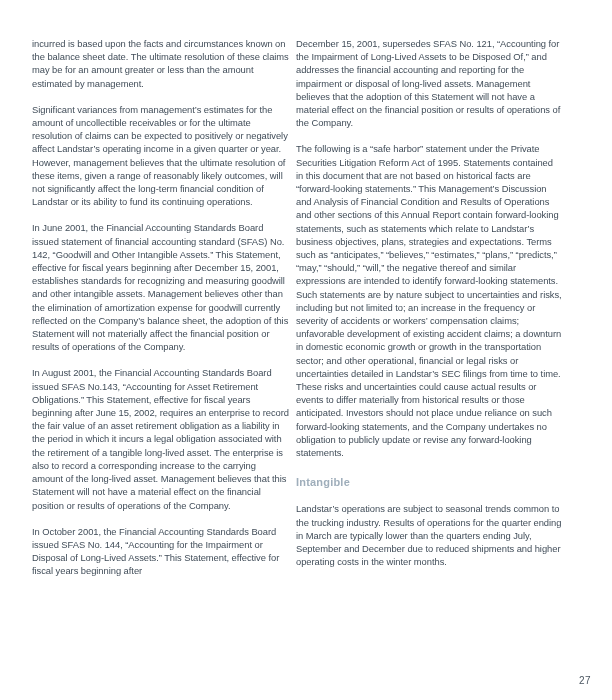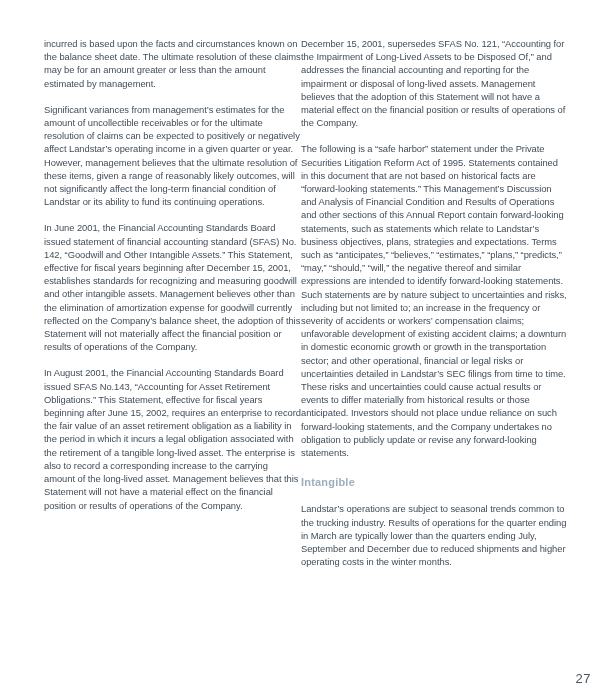--- a/index.html
+++ b/index.html
@@ -10,21 +10,22 @@
   .page {
     position: relative;
     width: 612px;
     height: 700px;
     background: #ffffff;
     overflow: hidden;
     font-family: "Liberation Sans", "DejaVu Sans", sans-serif;
   }
   .columns {
     display: flex;
-    padding: 37px 0 0 44px;
+    padding: 37px 0 0 32px;
+    gap: 7px;
     box-sizing: border-box;
   }
   .col {
     color: #414d59;
   }
   .col-left  { width: 257px; }
   .col-right { width: 266px; }
   .col p {
     margin: 0 0 13px 0;
     font-size: 9.4px;
@@ -37,36 +38,37 @@
     font-size: 11px;
     line-height: 13px;
     font-weight: 600;
     letter-spacing: 0.2px;
     color: #9faebb;
   }
   .page-number {
     position: absolute;
     right: 21px;
     bottom: 14px;
-    font-size: 13px;
+    font-size: 10px;
     color: #4a5560;
     letter-spacing: 0.5px;
   }
 </style>
 </head>
 <body>
 
 <div class="page">
   <div class="columns">
 
     <div class="col col-left">
       <p>incurred is based upon the facts and circumstances known on the balance sheet date. The ultimate resolution of these claims may be for an amount greater or less than the amount estimated by management.</p>
       <p>Significant variances from management’s estimates for the amount of uncollectible receivables or for the ultimate resolution of claims can be expected to positively or negatively affect Landstar’s operating income in a given quarter or year.  However, management believes that the ultimate resolution of these items, given a range of reasonably likely outcomes, will not significantly affect the long-term financial condition of Landstar or its ability to fund its continuing operations.</p>
       <p>In June 2001, the Financial Accounting Standards Board issued statement of financial accounting standard (SFAS) No. 142, “Goodwill and Other Intangible Assets.” This Statement, effective for fiscal years beginning after December 15, 2001, establishes standards for recognizing and measuring goodwill and other intangible assets. Management believes other than the elimination of amortization expense for goodwill currently reflected on the Company’s balance sheet, the adoption of this Statement will not materially affect the financial position or results of operations of the Company.</p>
       <p>In August 2001, the Financial Accounting Standards Board issued SFAS No.143, “Accounting for Asset Retirement Obligations.” This Statement, effective for fiscal years beginning after June 15, 2002, requires an enterprise to record the fair value of an asset retirement obligation as a liability in the period in which it incurs a legal obligation associated with the retirement of a tangible long-lived asset. The enterprise is also to record a corresponding increase to the carrying amount of the long-lived asset. Management believes that this Statement will not have a material effect on the financial position or results of operations of the Company.</p>
+      <p>In October 2001, the Financial Accounting Standards Board issued SFAS No. 144, “Accounting for the Impairment or Disposal of Long-Lived Assets.” This Statement, effective for fiscal years beginning after</p>
     </div>
 
     <div class="col col-right">
       <p>December 15, 2001, supersedes SFAS No. 121, “Accounting for the Impairment of Long-Lived Assets to be Disposed Of,” and addresses the financial accounting and reporting for the impairment or disposal of long-lived assets. Management believes that the adoption of this Statement will not have a material effect on the financial position or results of operations of the Company.</p>
 
       <p>The following is a “safe harbor” statement under the Private Securities Litigation Reform Act of 1995. Statements contained in this document that are not based on historical facts are “forward-looking statements.” This Management’s Discussion and Analysis of Financial Condition and Results of Operations and other sections of this Annual Report contain forward-looking statements, such as statements which relate to Landstar’s business objectives, plans, strategies and expectations. Terms such as “anticipates,” “believes,” “estimates,” “plans,” “predicts,” “may,” “should,” “will,” the negative thereof and similar expressions are intended to identify forward-looking statements. Such statements are by nature subject to uncertainties and risks, including but not limited to; an increase in the frequency or severity of accidents or workers’ compensation claims; unfavorable development of existing accident claims; a downturn in domestic economic growth or growth in the transportation sector; and other operational, financial or legal risks or uncertainties detailed in Landstar’s SEC filings from time to time. These risks and uncertainties could cause actual results or events to differ materially from historical results or those anticipated. Investors should not place undue reliance on such forward-looking statements, and the Company undertakes no obligation to publicly update or revise any forward-looking statements.</p>
 
       <h2>Intangible</h2>
       <p>Landstar’s operations are subject to seasonal trends common to the trucking industry. Results of operations for the quarter ending in March are typically lower than the quarters ending July, September and December due to reduced shipments and higher operating costs in the winter months.</p>
     </div>

